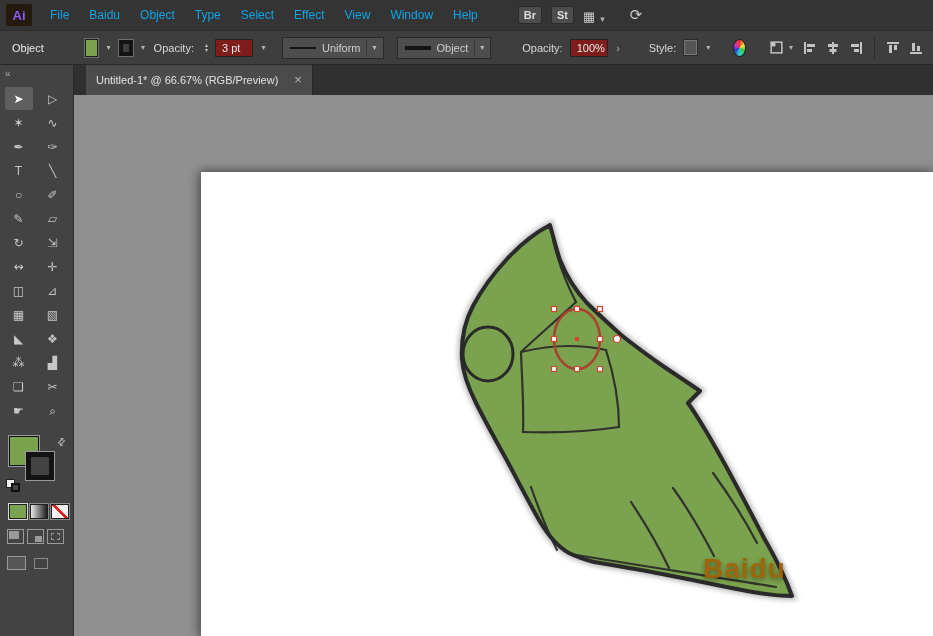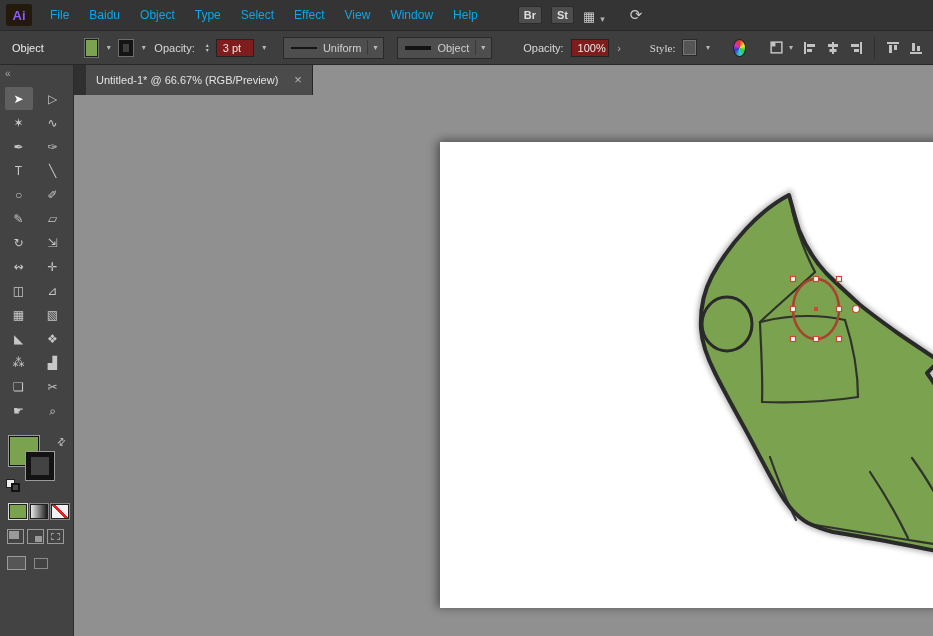--- a/index.html
+++ b/index.html
@@ -76,21 +76,21 @@
   .mode{width:15px;height:13px;border:1px solid #9a9a9a;position:relative;background:#434343;}
   .mode .in{position:absolute;background:#9a9a9a;}
   .mode.normal .in{left:1px;top:1px;right:4px;bottom:4px;}
   .mode.behind .in{right:1px;bottom:1px;width:7px;height:6px;}
   .mode.inside .in{left:3px;top:3px;right:3px;bottom:3px;background:none;border:1px dashed #9a9a9a;}
   .screen-row{display:flex;gap:8px;padding:12px 0 0 7px;align-items:center;}
   .screenmode{width:17px;height:12px;border:1px solid #9a9a9a;background:#565656;}
   .screenmode2{width:12px;height:9px;border:1px solid #8a8a8a;background:#434343;}
 
   
-  .docarea{flex:1;display:flex;min-width:0;}
+  .docarea{flex:1;display:flex;flex-direction:column;min-width:0;}
   .tabstrip{height:30px;background:#303030;display:flex;align-items:flex-end;flex:0 0 auto;}
   .tab{height:30px;background:#4b4b4b;display:flex;align-items:center;margin-left:12px;
     padding:0 10px;font-size:11px;color:#e3e3e3;border-right:1px solid #262626;gap:16px;}
   .tab-close{color:#b5b5b5;font-size:13px;line-height:10px;}
 
   .canvas{flex:1;background:#909090;position:relative;overflow:hidden;}
   .artboard{position:absolute;left:127px;top:77px;width:733px;height:466px;background:#ffffff;
     box-shadow:-4px 0 9px rgba(0,0,0,.30), 0 -3px 8px rgba(0,0,0,.22);}
   .artboard svg{position:absolute;left:0;top:0;}
   .watermark{position:absolute;left:502px;top:381px;font-size:28px;font-weight:bold;color:#a16207;
@@ -149,21 +149,21 @@
     <div class="dd" style="margin-left:6px;">
       <span class="dline thick"></span>
       <span>Object</span>
       <span class="dchev">▾</span>
     </div>
 
     <span class="ctl-label" style="margin-left:24px;">Opacity:</span>
     <span class="valbox">100%</span>
     <span class="chev" style="font-size:11px;">›</span>
 
-    <span class="ctl-label" style="margin-left:20px;font-family:Liberation Serif, serif;">Style:</span>
+    <span class="ctl-label" style="margin-left:20px;">Style:</span>
     <span class="style-swatch"></span>
     <span class="chev">▾</span>
 
     <span class="wheel"></span>
 
     <span class="tf-group">
       <svg width="15" height="15" viewBox="0 0 14 14">
         <rect x="2" y="2" width="10" height="10" fill="none" stroke="#c3c3c3" stroke-width="1.4"></rect>
         <rect x="2" y="2" width="4" height="4" fill="#c3c3c3"></rect>
       </svg>

